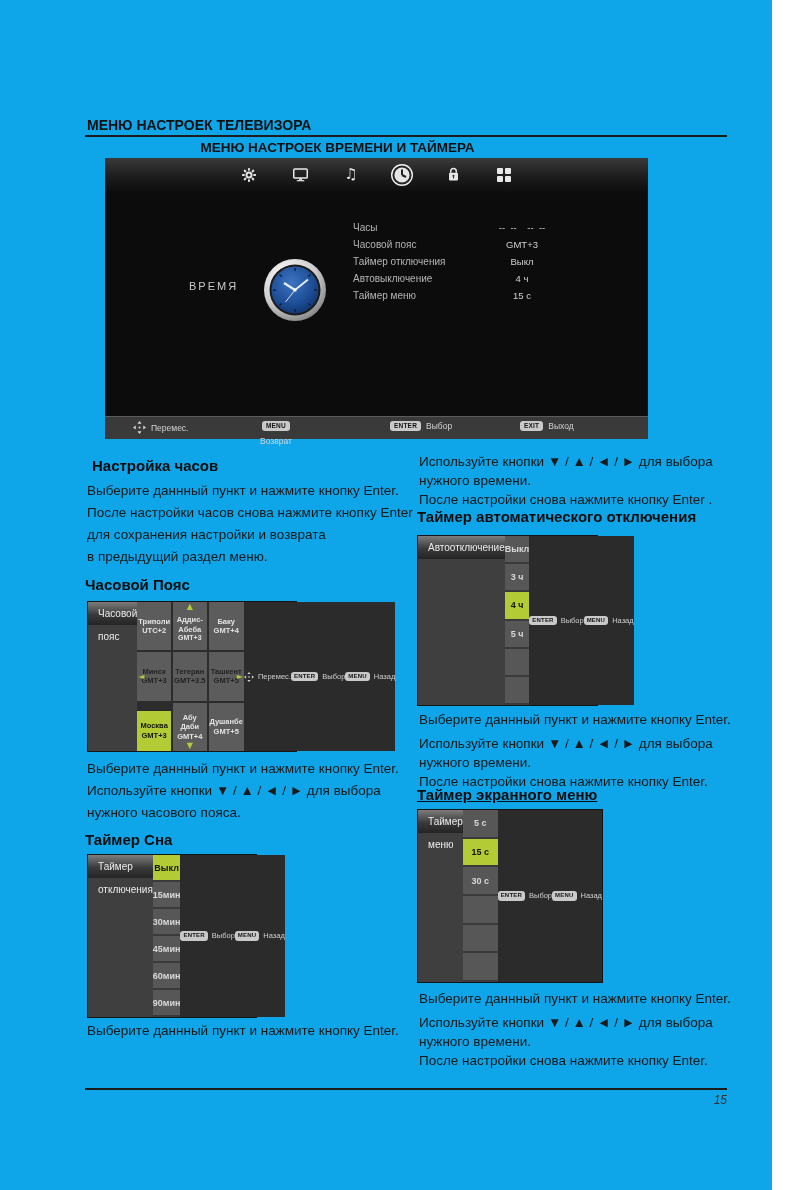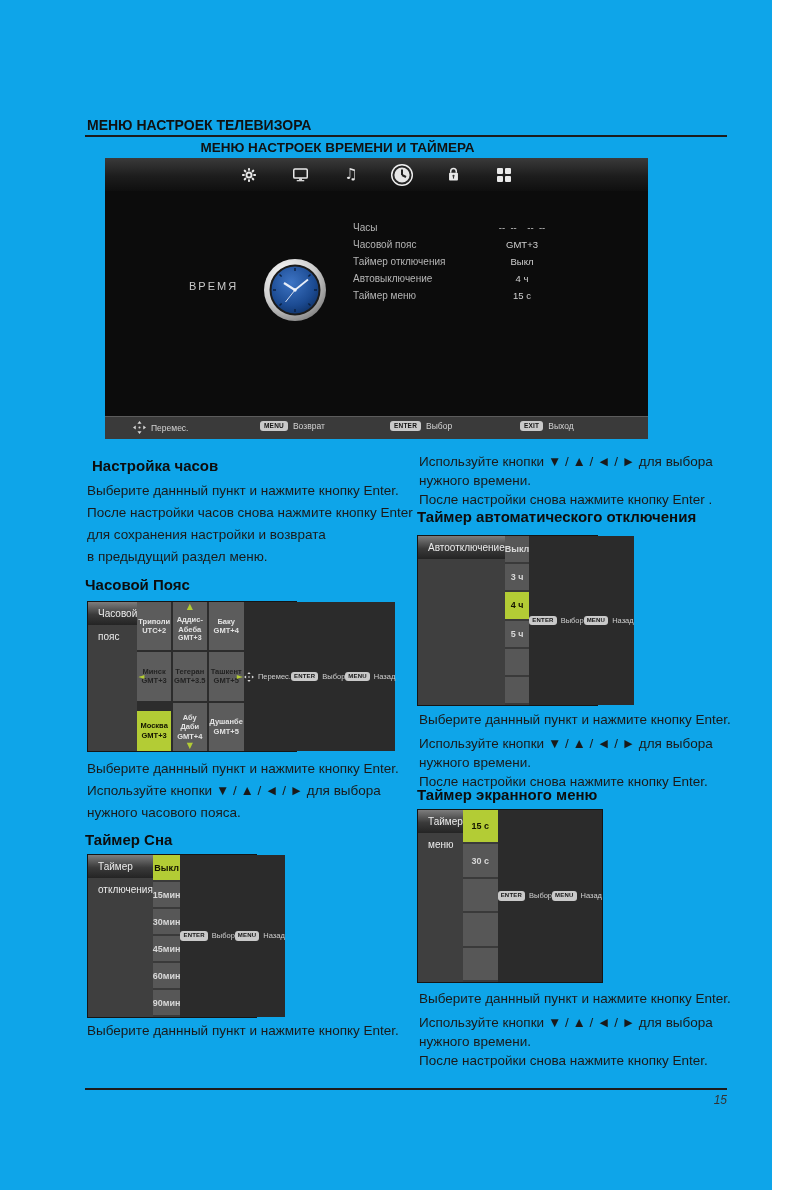--- a/index.html
+++ b/index.html
@@ -191,21 +191,21 @@
       <span class="hint" style="left:28px;">
         <svg width="13" height="13" viewBox="0 0 20 20" fill="#d8d8d8">
             <path d="M10 0l3.2 4.2H6.8z"></path>
             <path d="M10 20l-3.2-4.2h6.4z"></path>
             <path d="M0 10l4.2-3.2v6.4z"></path>
             <path d="M20 10l-4.2 3.2V6.8z"></path>
             <circle cx="10" cy="10" r="1.6"></circle>
           </svg>
         <span>Перемес.</span>
       </span>
-      <span class="hint" style="left:155px;">
+      <span class="hint" style="left:155px;flex-direction:column;">
         <span class="badge">MENU</span>
         <span>Возврат</span>
       </span>
       <span class="hint" style="left:285px;">
         <span class="badge">ENTER</span>
         <span>Выбор</span>
       </span>
       <span class="hint" style="left:415px;">
         <span class="badge">EXIT</span>
         <span>Выход</span>
@@ -345,25 +345,26 @@
     </div>
   </div>
 
   <div class="abs para tight" style="left:419px;top:710px;width:345px;">
     <div class="ln" style="font-size:13.5px;">Выберите даннный пункт и нажмите кнопку Enter.</div>
     <div class="ln gap-top">Используйте кнопки ▼ / ▲ / ◄ / ► для выбора</div>
     <div class="ln">нужного времени.</div>
     <div class="ln">После настройки  снова нажмите кнопку Enter.</div>
   </div>
 
-  <div class="abs doc-h3" style="left:417px;top:786px;">Таймер экранного меню</div>
+  <div class="abs doc-h3" style="left:417px;top:786px;text-decoration:underline;">Таймер экранного меню</div>
 
   <div class="abs popup" style="left:417px;top:809px;width:186px;height:174px;">
     <div class="popup-title">Таймер меню</div>
     <div class="popup-rows">
+      <div class="popup-row">5 с</div>
       <div class="popup-row sel">15 с</div>
       <div class="popup-row">30 с</div>
       <div class="popup-row"></div>
       <div class="popup-row"></div>
       <div class="popup-row"></div>
     </div>
     <div class="popup-bar">
       <span class="hint">
         <span class="badge">ENTER</span>
         <span>Выбор</span>

